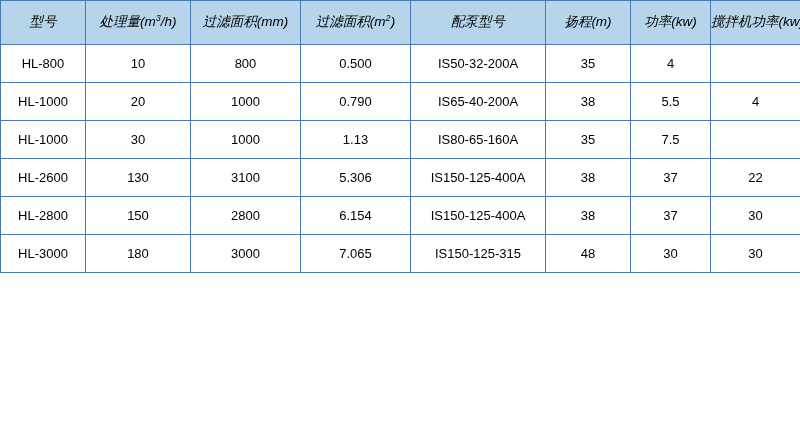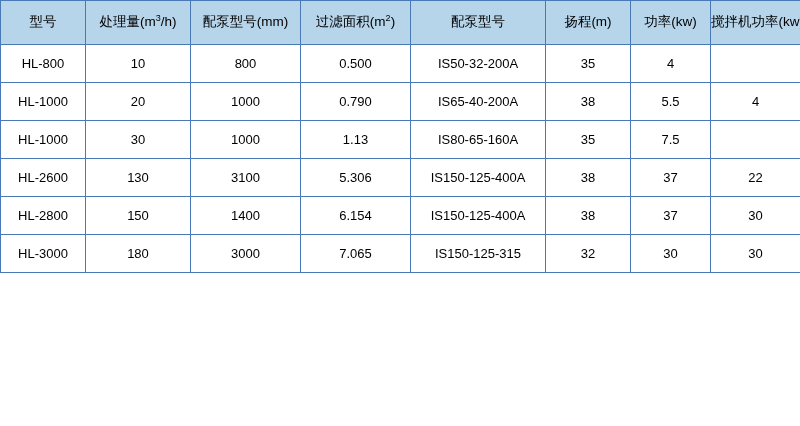--- a/index.html
+++ b/index.html
@@ -31,20 +31,21 @@
     padding: 0;
     height: 38px;
     box-sizing: border-box;
     white-space: nowrap;
   }
   .spec-table thead th {
     background: #b6d4ea;
     height: 44px;
     font-size: 13.5px;
     color: #000000;
+    font-style: italic;
   }
   .spec-table tbody td {
     background: #ffffff;
   }
   .col-0 { width: 85px; }
   .col-1 { width: 105px; }
   .col-2 { width: 110px; }
   .col-3 { width: 110px; }
   .col-4 { width: 135px; }
   .col-5 { width: 85px; }
@@ -57,21 +58,21 @@
   }
 </style>
 </head>
 <body>
 
 <table class="spec-table">
   <thead>
     <tr>
       <th class="col-0"><span>型号</span></th>
       <th class="col-1"><span>处理量(m</span><sup>3</sup><span>/h)</span></th>
-      <th class="col-2"><span>配泵型号(mm)</span></th>
+      <th class="col-2"><span>过滤面积(mm)</span></th>
       <th class="col-3"><span>过滤面积(m</span><sup>2</sup><span>)</span></th>
       <th class="col-4"><span>配泵型号</span></th>
       <th class="col-5"><span>扬程(m)</span></th>
       <th class="col-6"><span>功率(kw)</span></th>
       <th class="col-7"><span>搅拌机功率(kw)</span></th>
     </tr>
   </thead>
   <tbody>
     <tr>
       <td class="col-0">HL-800</td>
@@ -109,31 +110,31 @@
       <td class="col-2">3100</td>
       <td class="col-3">5.306</td>
       <td class="col-4">IS150-125-400A</td>
       <td class="col-5">38</td>
       <td class="col-6">37</td>
       <td class="col-7">22</td>
     </tr>
     <tr>
       <td class="col-0">HL-2800</td>
       <td class="col-1">150</td>
-      <td class="col-2">1400</td>
+      <td class="col-2">2800</td>
       <td class="col-3">6.154</td>
       <td class="col-4">IS150-125-400A</td>
       <td class="col-5">38</td>
       <td class="col-6">37</td>
       <td class="col-7">30</td>
     </tr>
     <tr>
       <td class="col-0">HL-3000</td>
       <td class="col-1">180</td>
       <td class="col-2">3000</td>
       <td class="col-3">7.065</td>
       <td class="col-4">IS150-125-315</td>
-      <td class="col-5">32</td>
+      <td class="col-5">48</td>
       <td class="col-6">30</td>
       <td class="col-7">30</td>
     </tr>
   </tbody>
 </table>
 
 </body></html>

